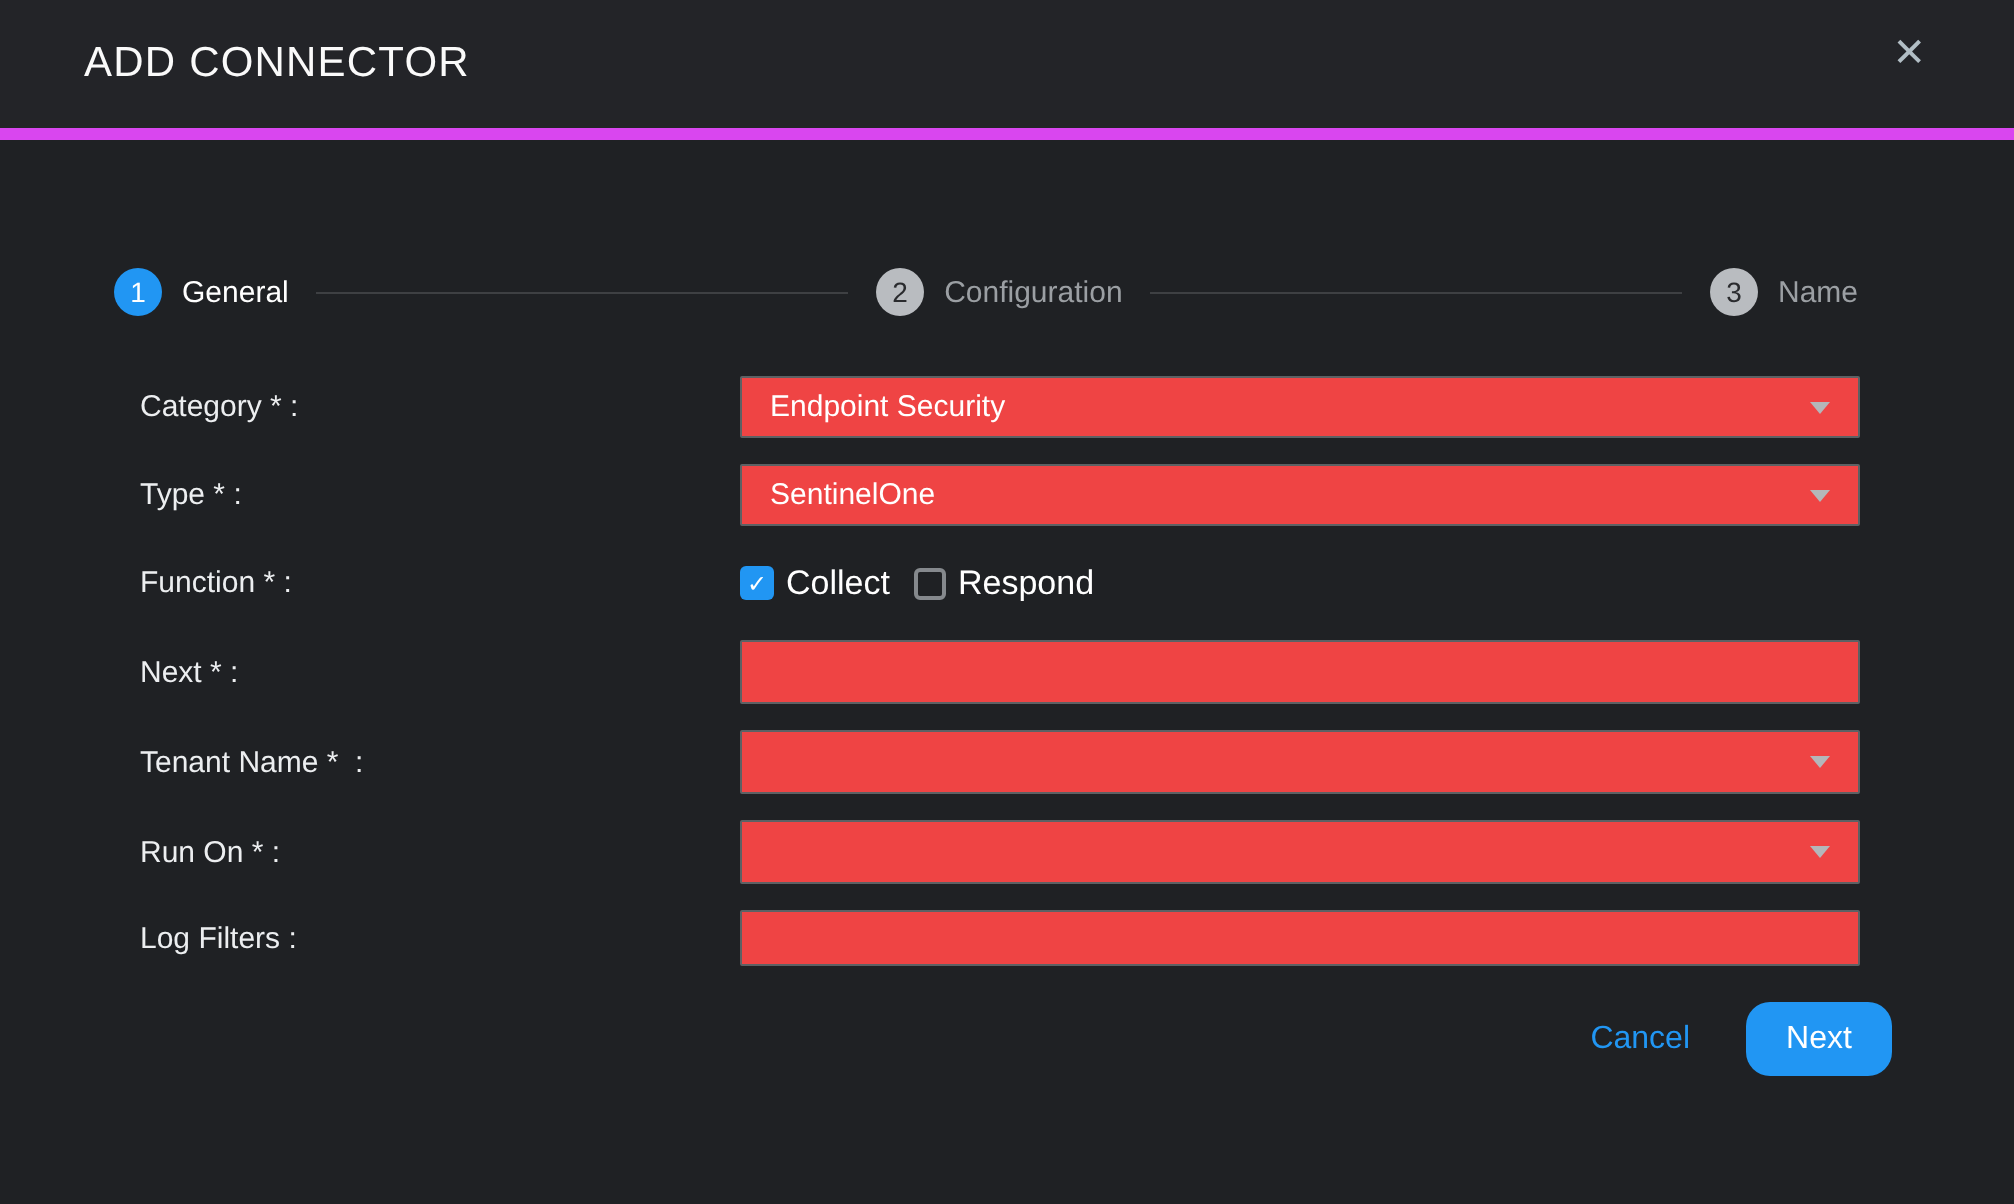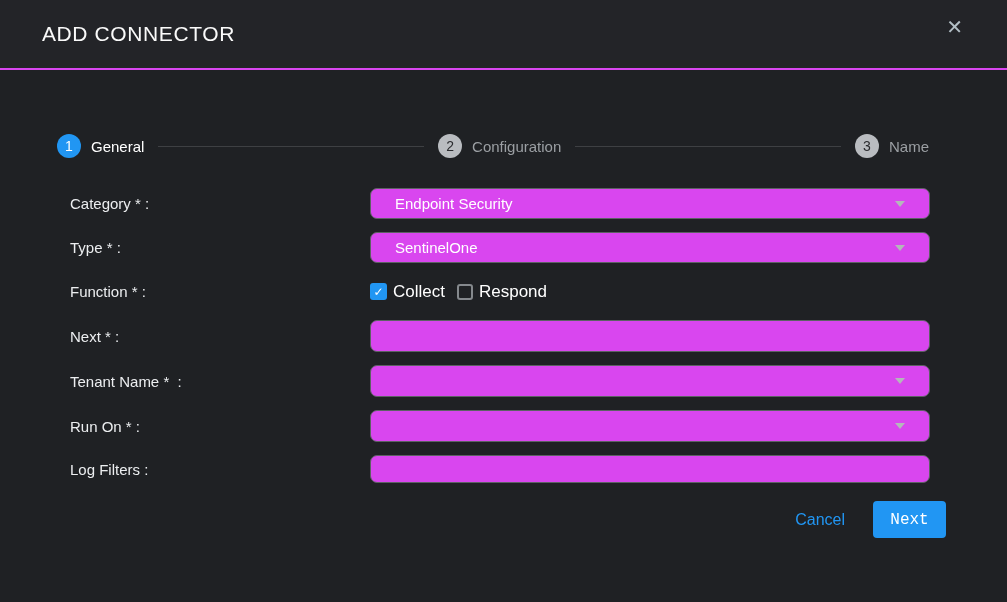--- a/index.html
+++ b/index.html
@@ -8,21 +8,21 @@
     font-family: "Liberation Sans", "DejaVu Sans", sans-serif;
     background: #1f2124;
     overflow: hidden;
   }
   .modal { width: 1007px; height: 602px; background: #1f2124; position: relative; }
 
   
   .header {
     height: 70px;
     background: #232428;
-    border-bottom: 2px solid #d946ef;
+    border-bottom: 6px solid #d946ef;
     display: flex;
     align-items: center;
     padding-left: 42px;
     position: relative;
   }
   .title {
     color: #fafafa;
     font-size: 21px;
     font-weight: 400;
     letter-spacing: 0.6px;
@@ -76,28 +76,28 @@
   .row-label {
     width: 300px;
     flex: none;
     color: #eceef0;
     font-size: 15px;
   }
   .control { width: 560px; flex: none; position: relative; }
 
   .select-box, .text-box {
     width: 100%;
-    background: #d946ef;
+    background: #ef4444;
     border: 1px solid #5d6164;
-    border-radius: 7px;
+    border-radius: 1px;
     color: #ffffff;
     font-size: 15px;
     display: flex;
     align-items: center;
-    padding: 0 24px;
+    padding: 0 14px;
     cursor: pointer;
   }
   .select-box { height: 31px; justify-content: space-between; }
   .h32 .select-box { height: 32px; }
   .caret {
     width: 0; height: 0;
     border-left: 5px solid transparent;
     border-right: 5px solid transparent;
     border-top: 6px solid #b4b7ba;
     flex: none;
@@ -142,24 +142,24 @@
     font-size: 16px;
     cursor: pointer;
     margin-right: 28px;
   }
   .next-btn {
     min-width: 73px;
     height: 37px;
     background: #2196f3;
     color: #ffffff;
     border: none;
-    border-radius: 4px;
+    border-radius: 12px;
     font-size: 16px;
     cursor: pointer;
-    font-family: Liberation Mono, monospace;
+    font-family: Liberation Sans, sans-serif;
   }
 </style>
 </head>
 <body>
 
 <div class="modal">
 
   <div class="header">
     <div class="title">ADD CONNECTOR</div>
     <div class="close">✕</div>

